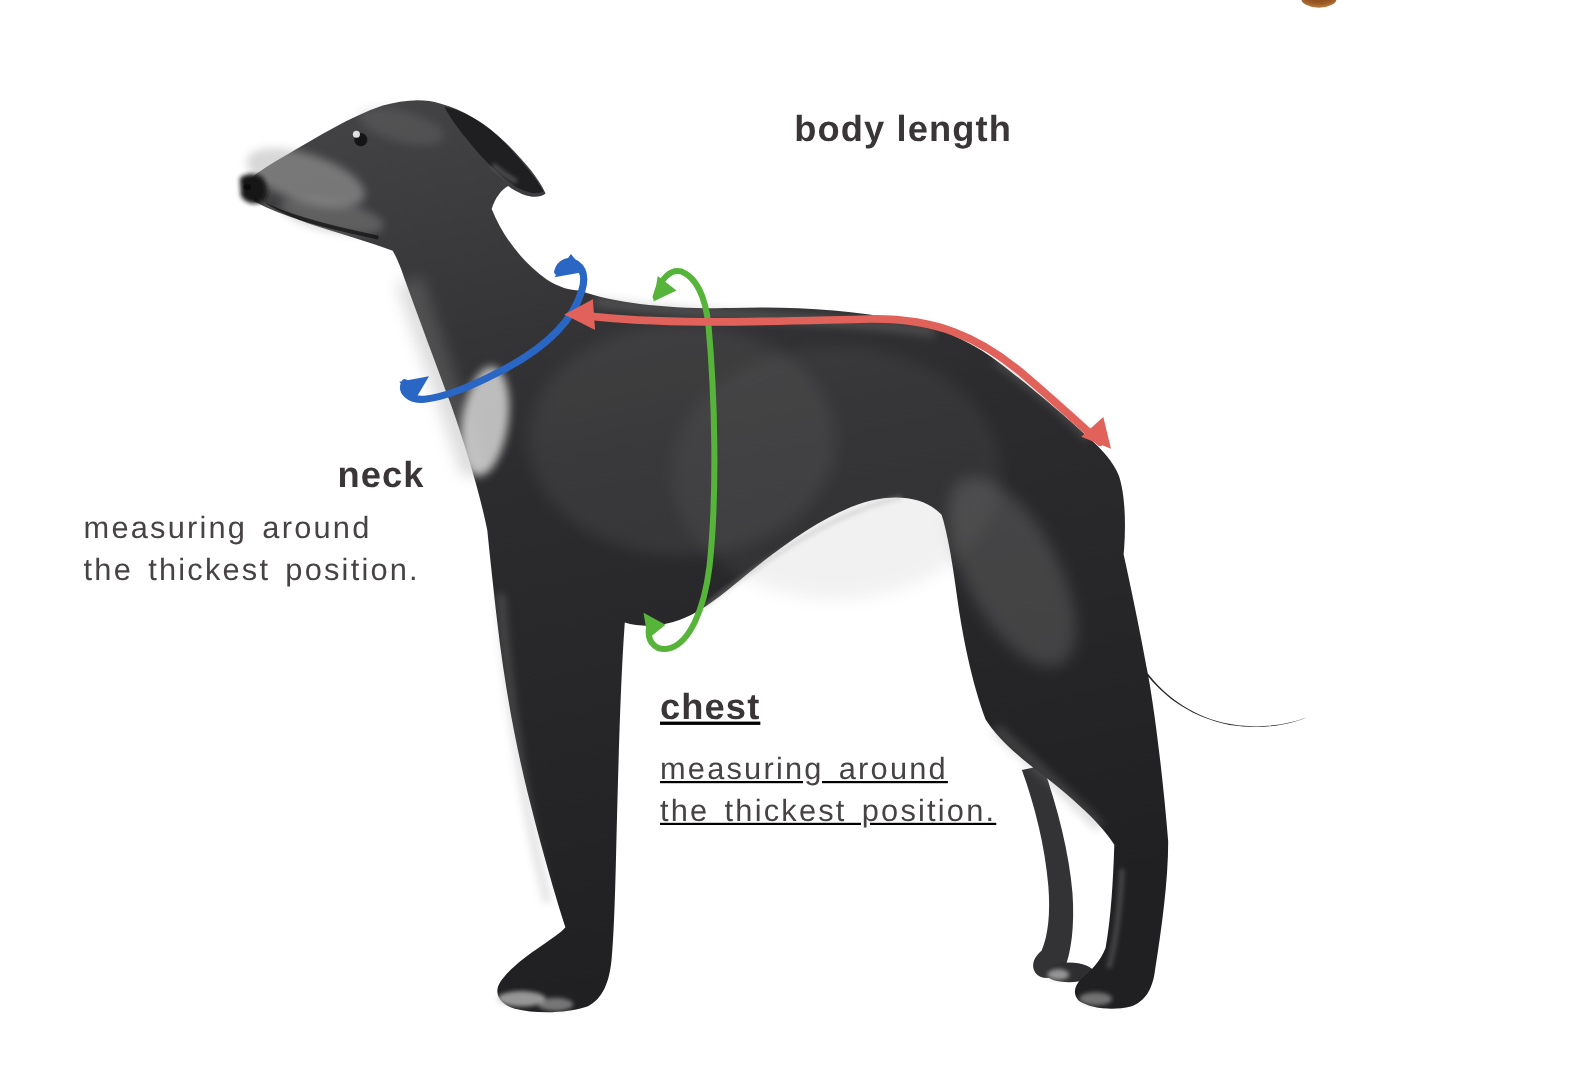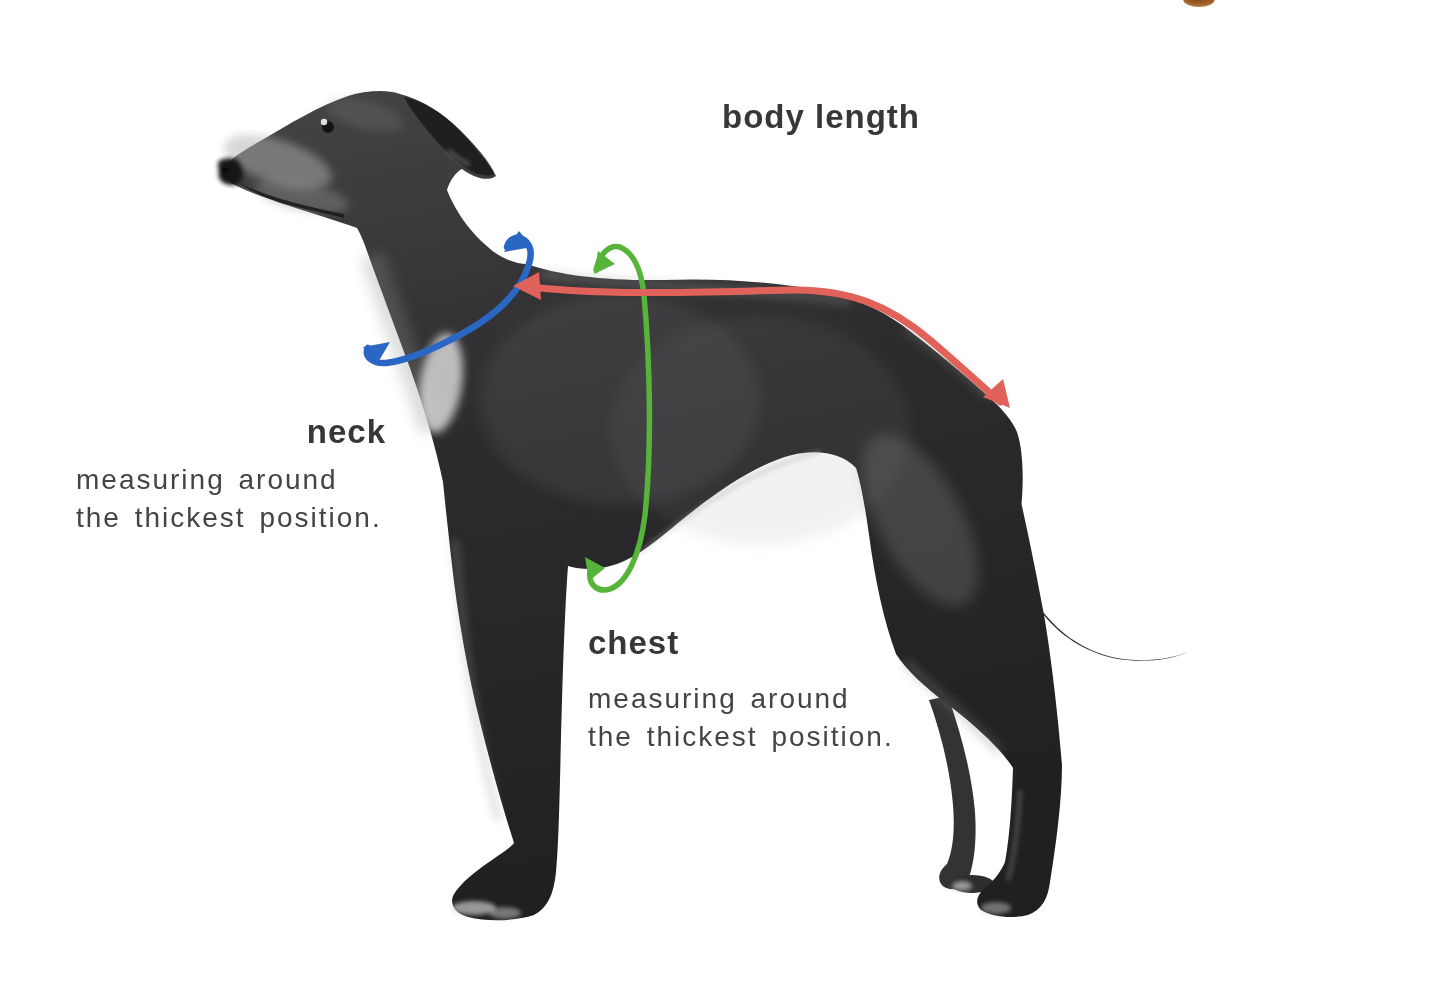--- a/index.html
+++ b/index.html
@@ -17,21 +17,21 @@
     letter-spacing:1px;line-height:46px;
   }
   .label .desc-line{
     font-size:28px;color:var(--body-text,#474344);
     letter-spacing:2px;word-spacing:4px;line-height:38px;white-space:nowrap;
   }
   #label-body-length{left:722px;top:94px;}
   #label-body-length .heading{margin-bottom:14px;}
   #label-neck{left:76px;top:409px;width:310px;}
   #label-neck .heading{text-align:right;margin-bottom:6px;}
-  #label-chest{left:588px;top:620px;}
+  #label-chest{left:600px;top:620px;text-decoration:underline;}
   #label-chest .heading{margin-bottom:14px;}
 
   .arrow-red{stroke:var(--body-length-arrow,#e0625a);}
   .arrowhead-red{fill:var(--body-length-arrow,#e0625a);}
   .arrow-blue{stroke:var(--neck-arrow,#2a66c3);}
   .arrowhead-blue{fill:var(--neck-arrow,#2a66c3);}
   .arrow-green{stroke:var(--chest-arrow,#57b43a);}
   .arrowhead-green{fill:var(--chest-arrow,#57b43a);}
 </style>
 </head>

